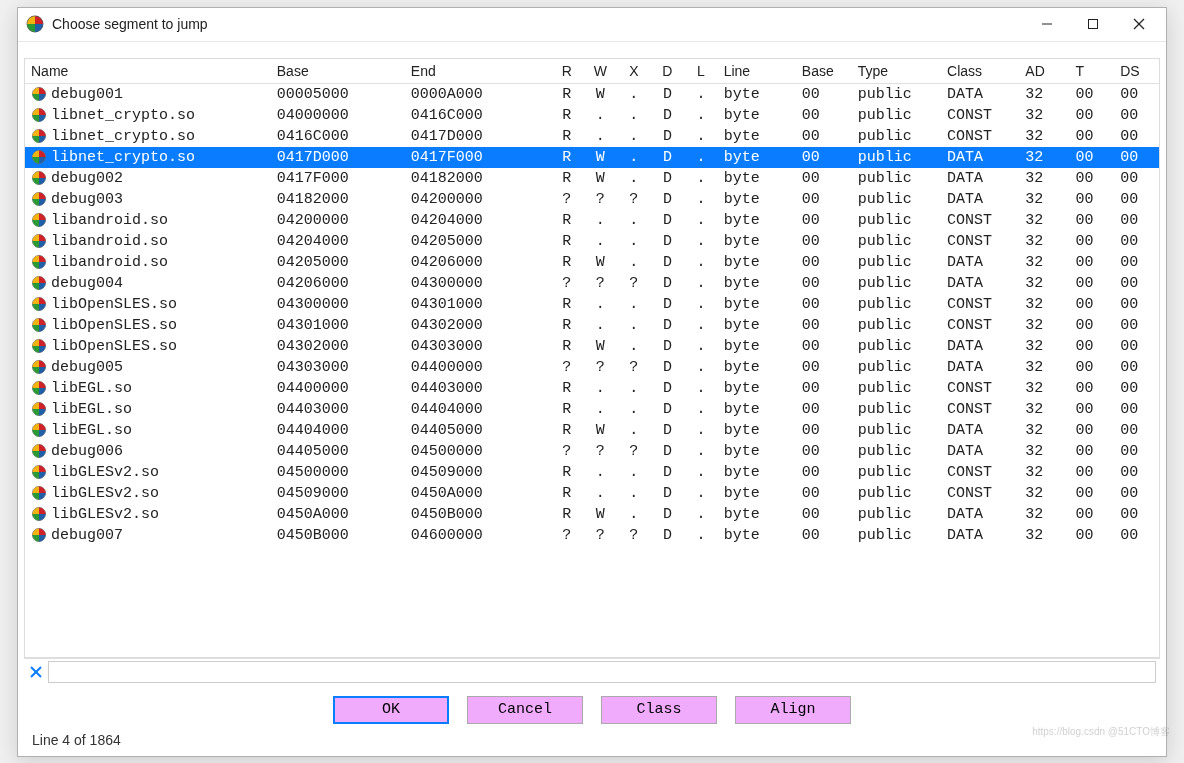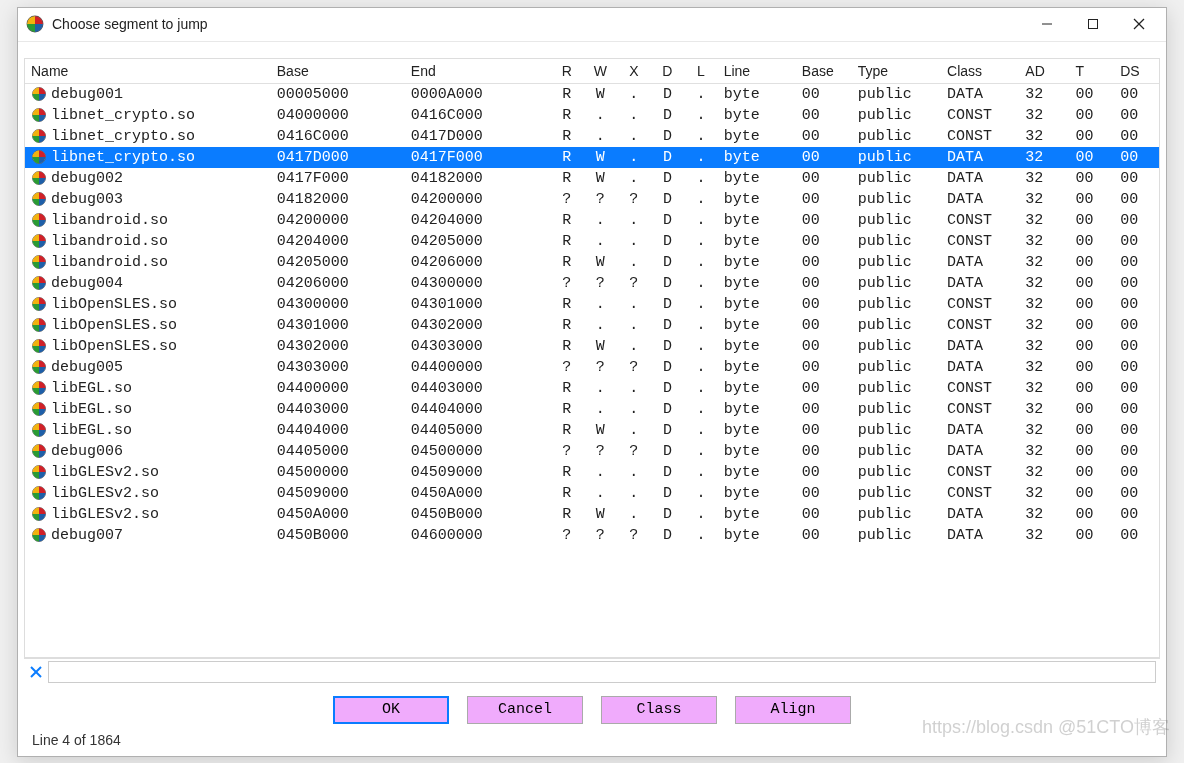--- a/index.html
+++ b/index.html
@@ -149,21 +149,21 @@
   .statusbar {
     padding: 2px 8px 4px 8px;
     font-size: 14px;
     color: #333;
   }
   .watermark {
     position: absolute;
     right: 14px;
     bottom: 24px;
     color: rgba(120,120,120,0.35);
-    font-size: 18px;
+    font-size: 10px;
     pointer-events: none;
   }
   
   .table-scroll::-webkit-scrollbar { width: 18px; }
   .table-scroll::-webkit-scrollbar-track { background: #f0f0f0; }
   .table-scroll::-webkit-scrollbar-thumb { background: #c2c2c2; border: 1px solid #a8a8a8; }
   .table-scroll::-webkit-scrollbar-button { background: #f0f0f0; height: 18px; border:1px solid #d0d0d0;}
 </style>
 </head>
 <body>

